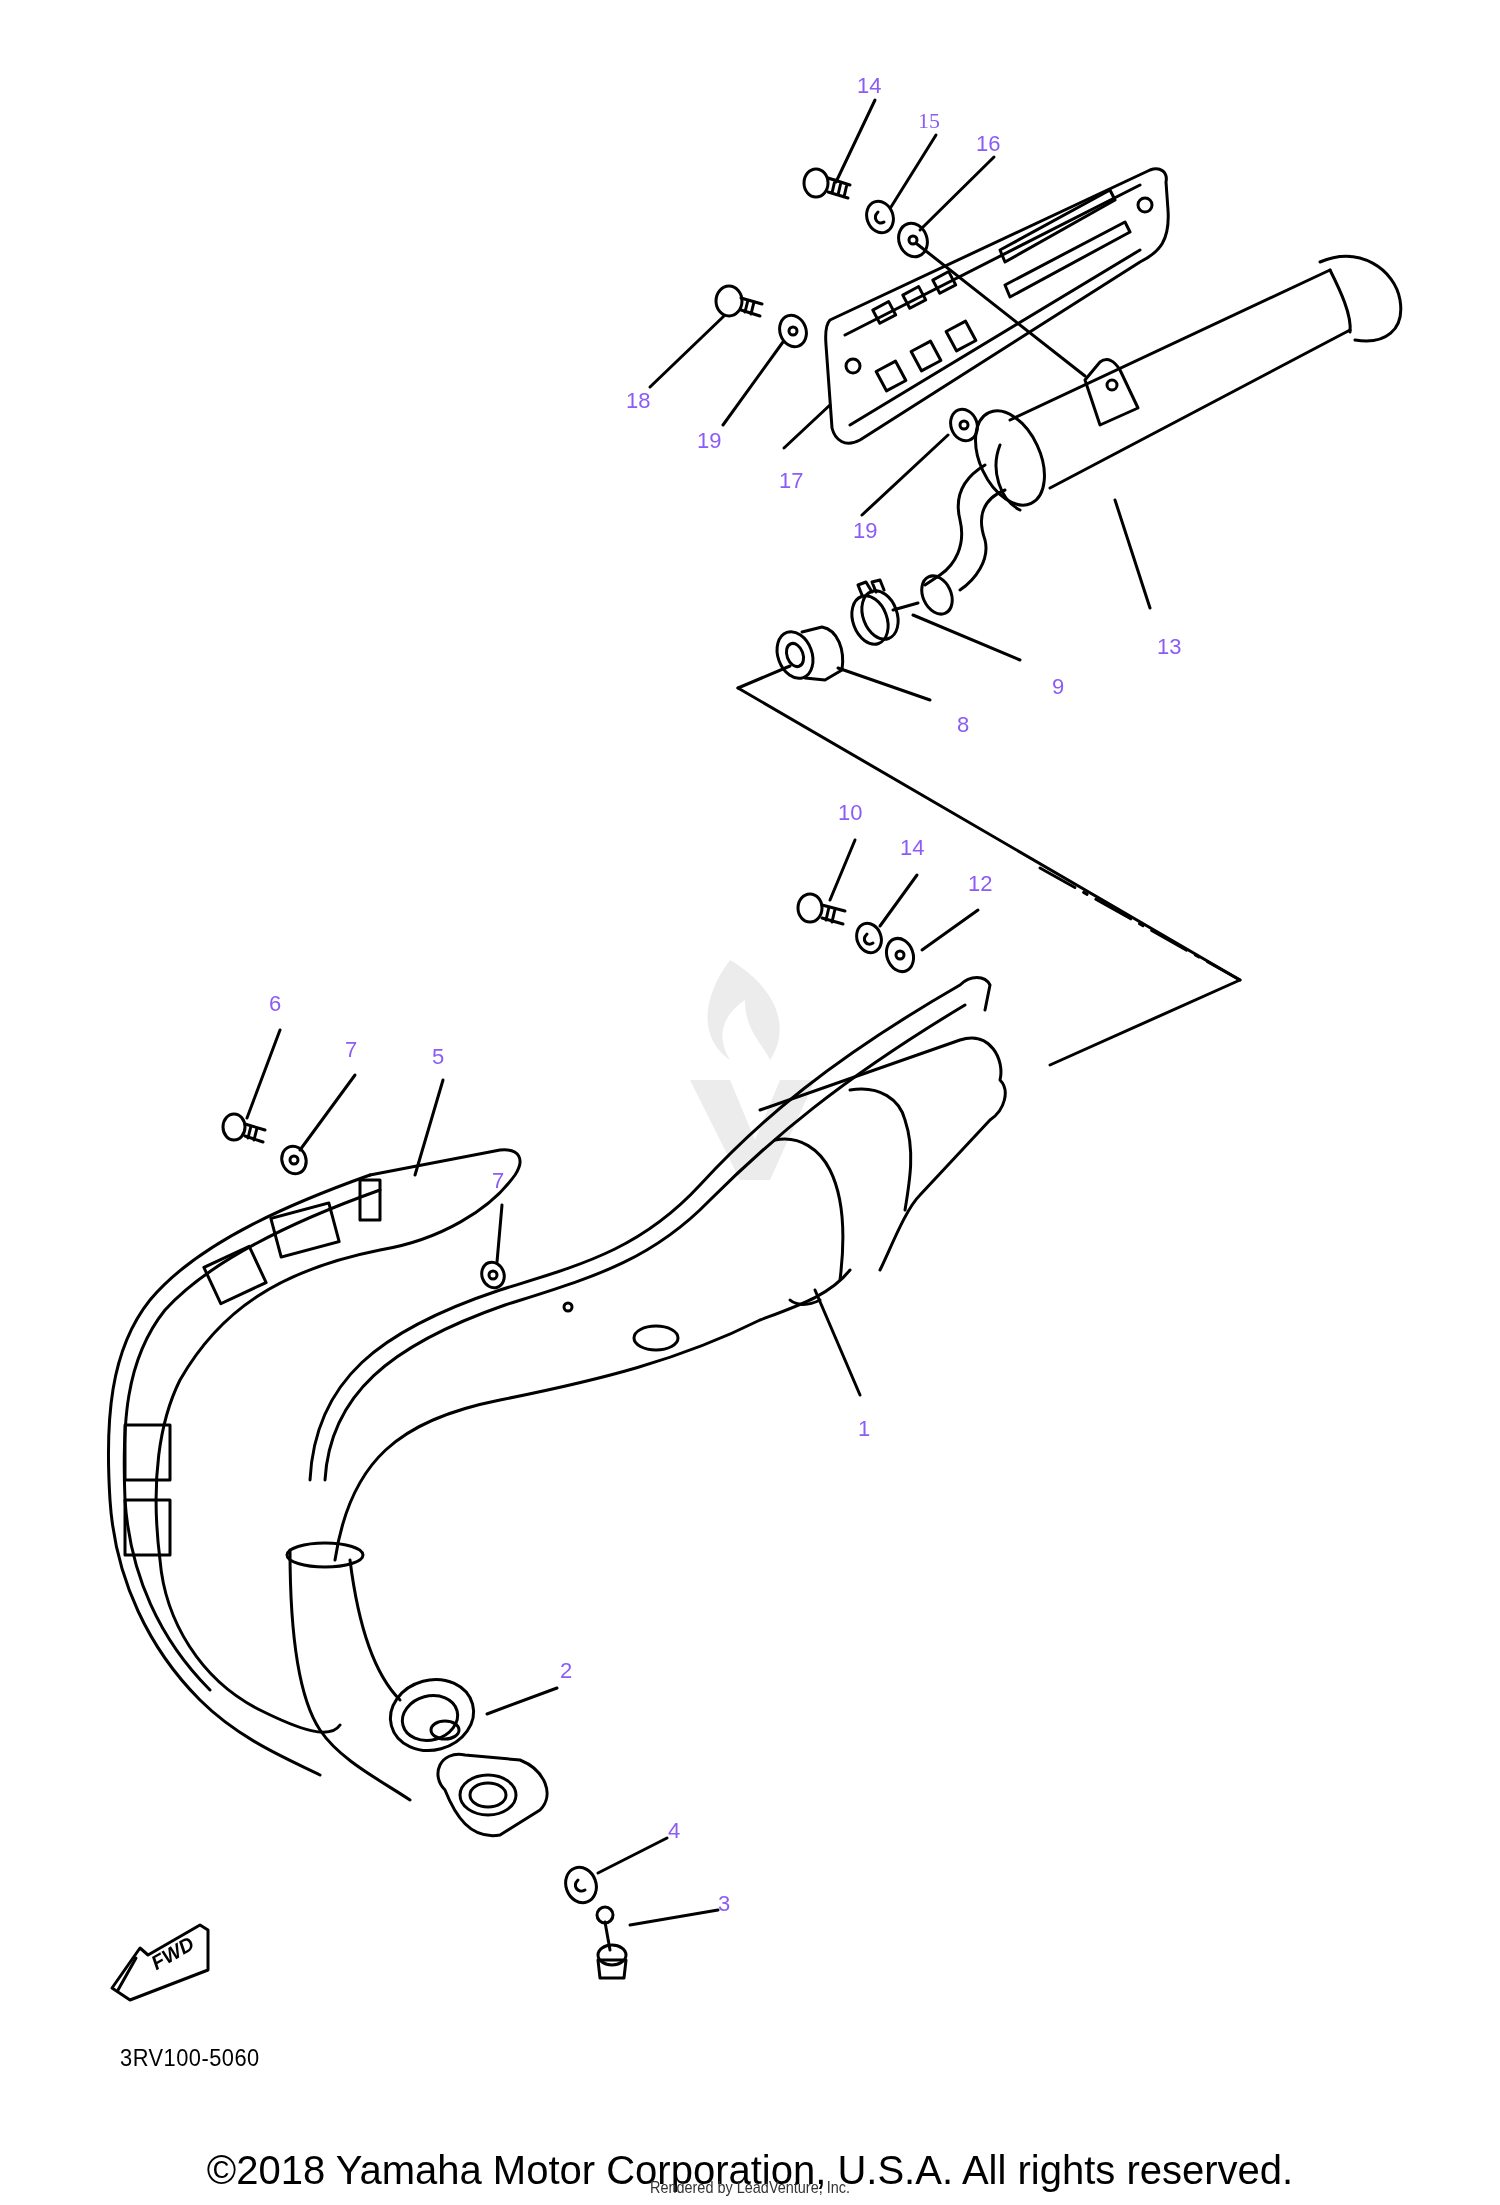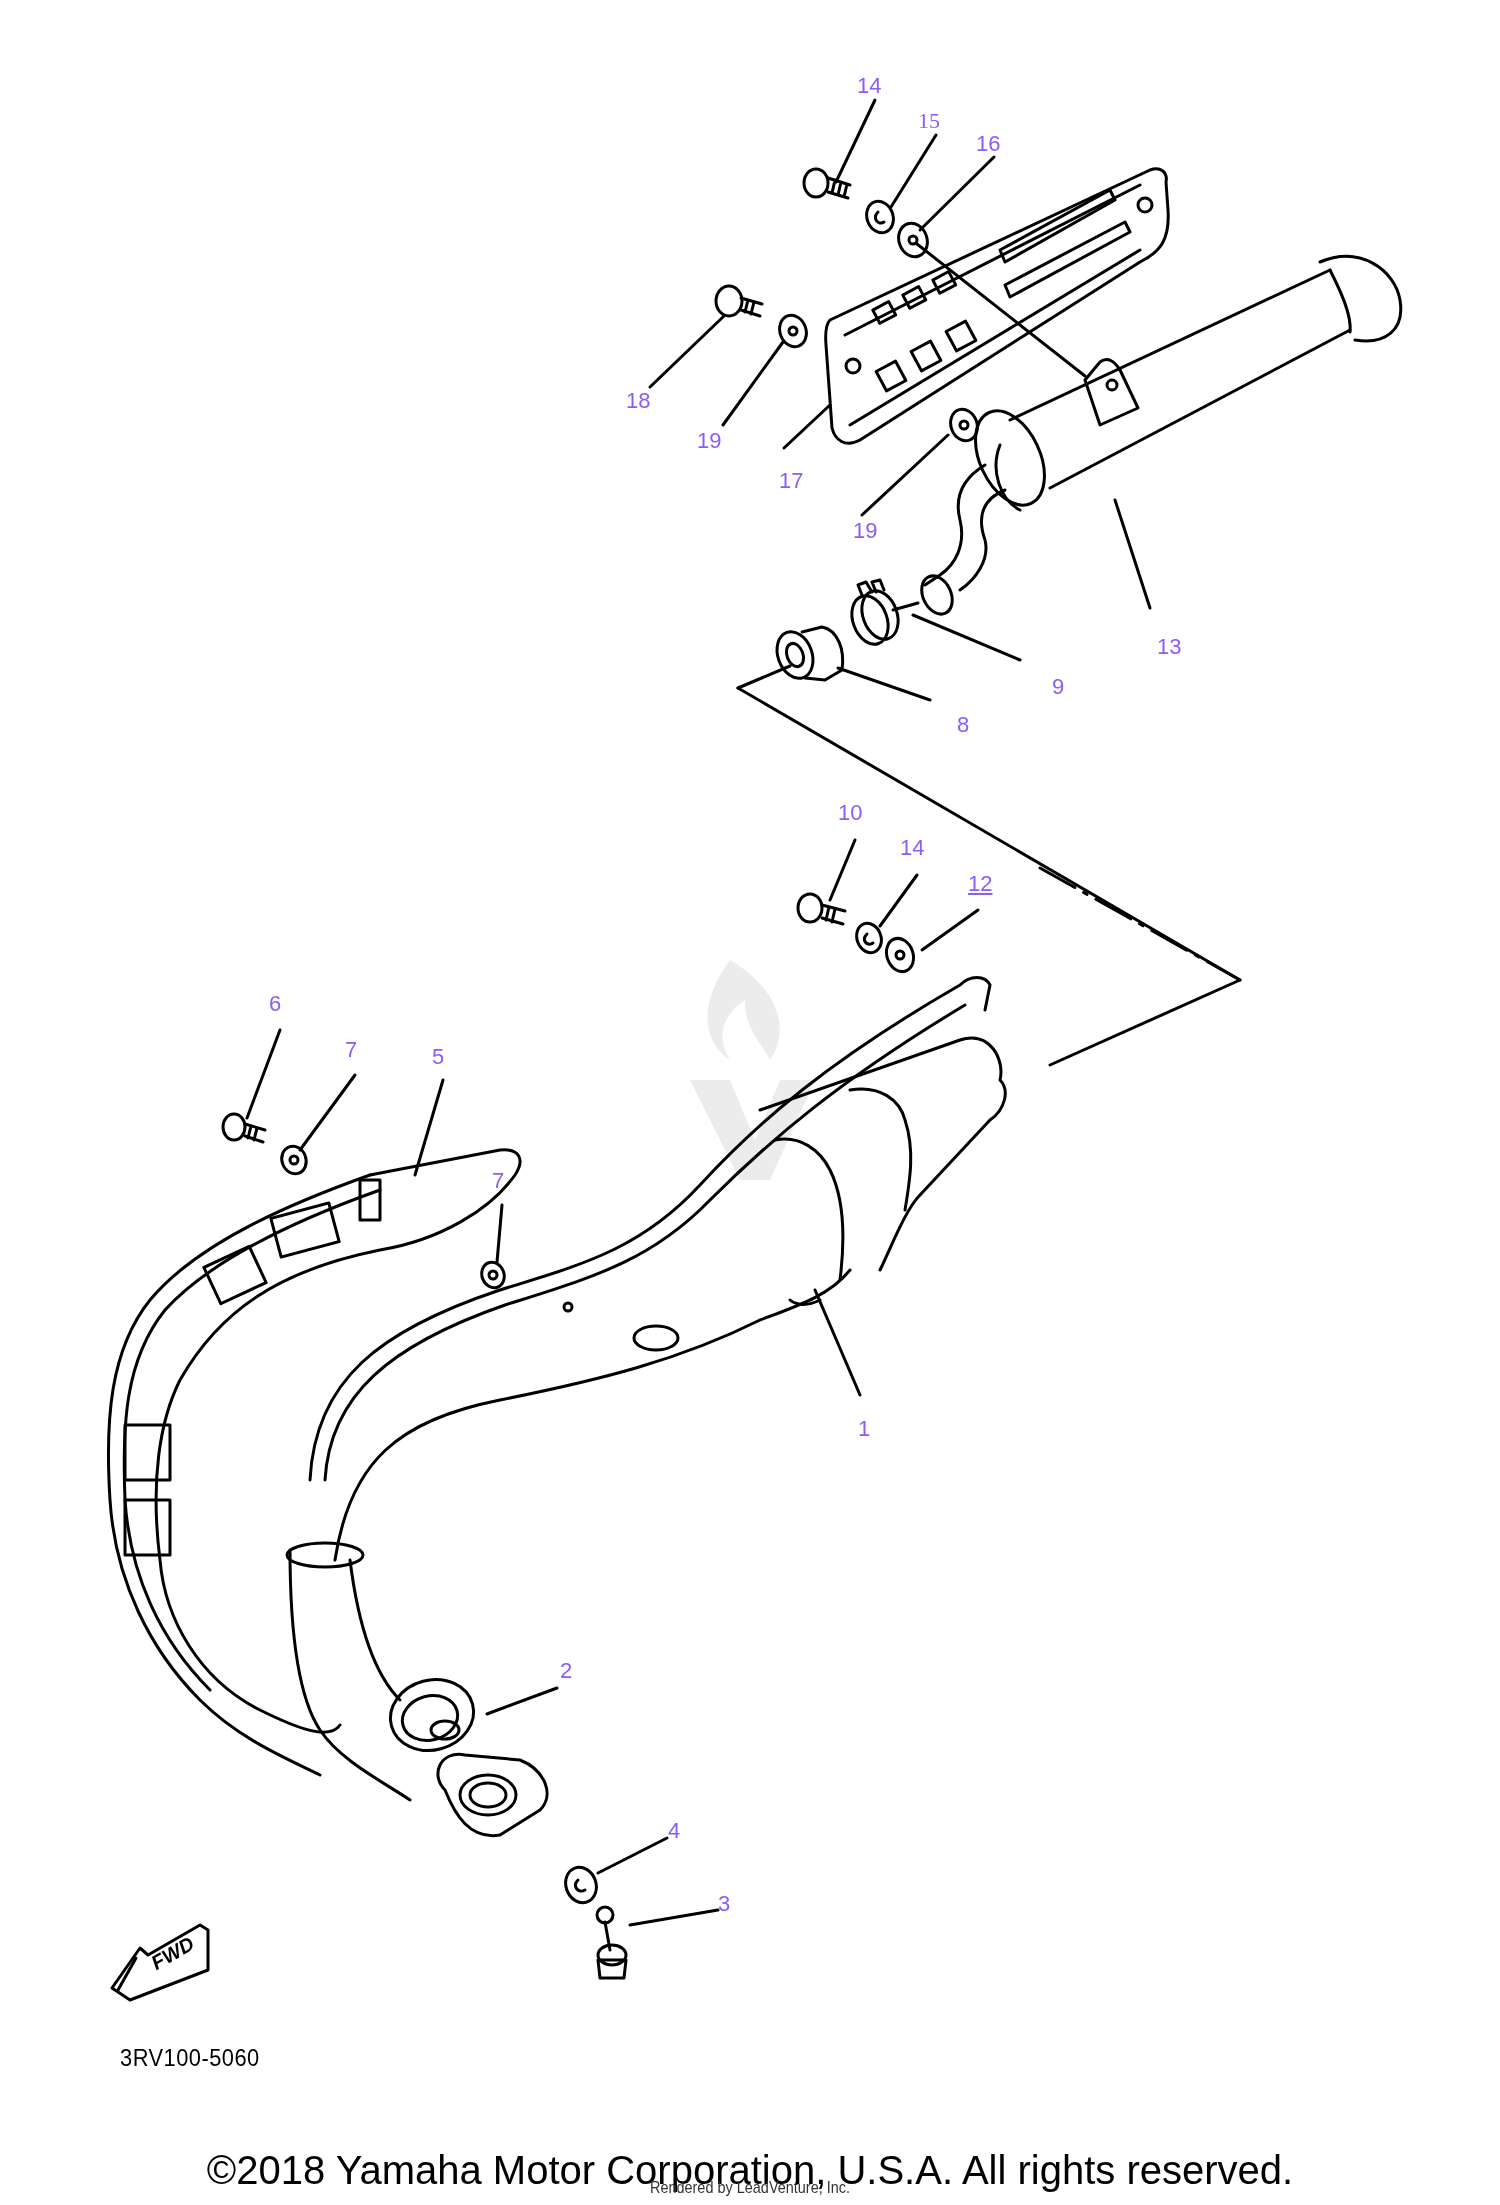--- a/index.html
+++ b/index.html
@@ -213,21 +213,21 @@
   <div class="callout" style="left:718px;top:1893px;">3</div>
   <div class="callout" style="left:668px;top:1820px;">4</div>
   <div class="callout" style="left:432px;top:1046px;">5</div>
   <div class="callout" style="left:269px;top:993px;">6</div>
   <div class="callout" style="left:345px;top:1039px;">7</div>
   <div class="callout" style="left:492px;top:1170px;">7</div>
   <div class="callout" style="left:957px;top:714px;">8</div>
   <div class="callout" style="left:1052px;top:676px;">9</div>
   <div class="callout" style="left:838px;top:802px;">10</div>
   <div class="callout" style="left:900px;top:837px;">14</div>
-  <div class="callout" style="left:968px;top:873px;text-decoration:underline;">12</div>
+  <div class="callout" style="left:968px;top:873px;">12</div>
   <div class="callout" style="left:1157px;top:636px;">13</div>
   <div class="callout" style="left:857px;top:75px;">14</div>
   <div class="callout" style="left:918px;top:110px;font-family:Liberation Serif, serif;">15</div>
   <div class="callout" style="left:976px;top:133px;">16</div>
   <div class="callout" style="left:779px;top:470px;">17</div>
   <div class="callout" style="left:626px;top:390px;">18</div>
   <div class="callout" style="left:697px;top:430px;">19</div>
   <div class="callout" style="left:853px;top:520px;">19</div>
 
   <div class="diagram-code">3RV100-5060</div>

